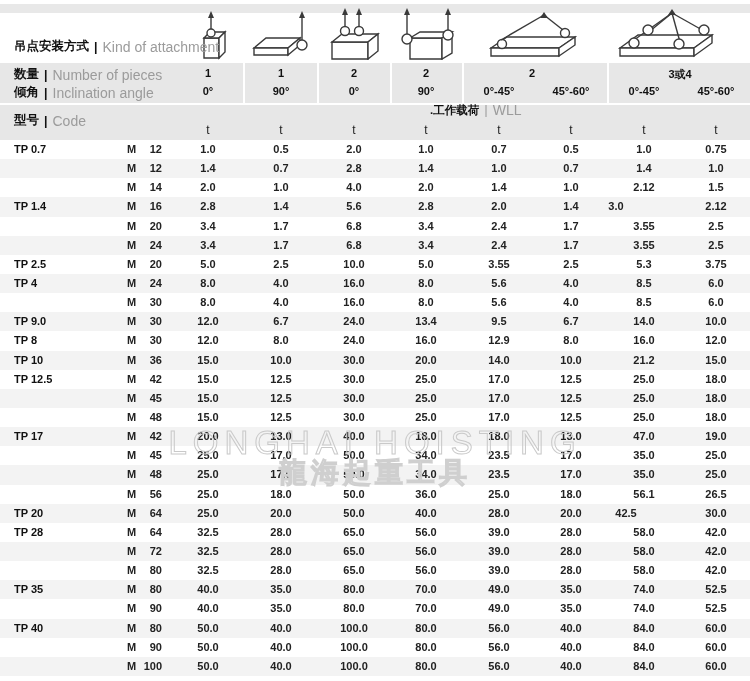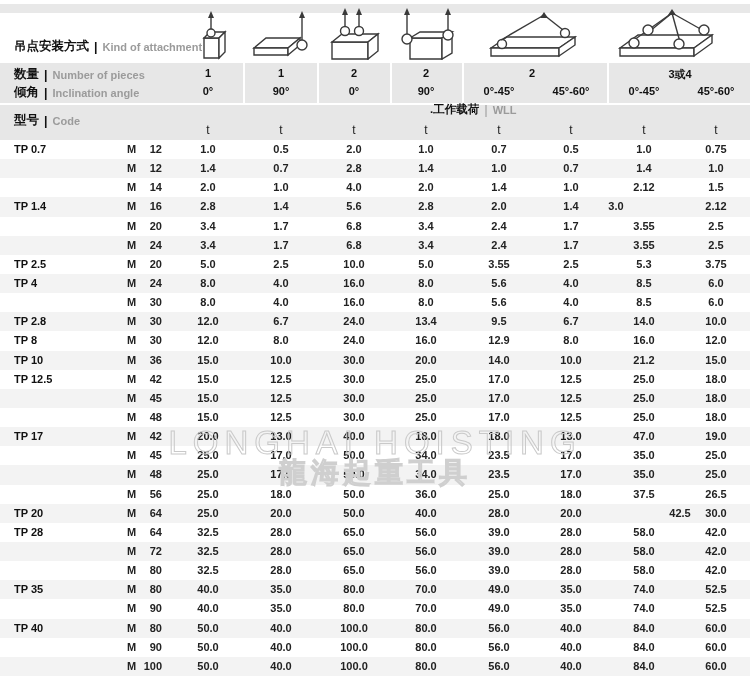--- a/index.html
+++ b/index.html
@@ -9,21 +9,21 @@
   
   #top-strip{left:0;top:4px;width:750px;height:9px;background:#e8e8e8;}
   
   #header-band{left:0;top:63px;width:750px;height:77px;background:#e7e7e7;}
   .band-sep-v{position:absolute;top:0;width:2px;height:40px;background:#fff;}
   #band-sep-h{position:absolute;left:0;top:40px;width:750px;height:2px;background:#fff;}
   
   .lblrow{display:flex;align-items:center;gap:4px;white-space:nowrap;}
   .zh{font-weight:bold;font-size:12.5px;color:#111;}
   .pipe{font-weight:bold;font-size:12.5px;color:#111;margin:0 1px;}
-  .en{font-weight:bold;font-size:11px;color:#9b9b9b;}
+  .en{font-weight:normal;font-size:14px;color:#9b9b9b;}
   .pipe-gray{font-weight:bold;color:#b5b5b5;}
   
   .hcell{position:absolute;transform:translateX(-50%);font-weight:bold;font-size:11px;
          color:#111;white-space:nowrap;text-align:center;}
   .unit{font-weight:normal;font-size:12px;color:#222;}
   
   .row{position:absolute;left:0;width:750px;height:19.1428px;line-height:19.1428px;
        font-size:11px;font-weight:bold;color:#222;}
   .row.alt{background:#f3f3f3;}
   .code{position:absolute;left:14px;font-weight:bold;font-size:11px;color:#111;}
@@ -294,21 +294,21 @@
         <span class="val" style="left: 208px;">8.0</span>
         <span class="val" style="left: 281px;">4.0</span>
         <span class="val" style="left: 354px;">16.0</span>
         <span class="val" style="left: 426px;">8.0</span>
         <span class="val" style="left: 499px;">5.6</span>
         <span class="val" style="left: 571px;">4.0</span>
         <span class="val" style="left: 644px;">8.5</span>
         <span class="val" style="left: 716px;">6.0</span>
       </div>
       <div class="row alt" style="top: 312.285px;">
-        <span class="code">TP 2.8</span>
+        <span class="code">TP 9.0</span>
         <span class="mlab">M</span>
         <span class="msize">30</span>
         <span class="val" style="left: 208px;">12.0</span>
         <span class="val" style="left: 281px;">6.7</span>
         <span class="val" style="left: 354px;">24.0</span>
         <span class="val" style="left: 426px;">13.4</span>
         <span class="val" style="left: 499px;">9.5</span>
         <span class="val" style="left: 571px;">6.7</span>
         <span class="val" style="left: 644px;">14.0</span>
         <span class="val" style="left: 716px;">10.0</span>
@@ -415,34 +415,34 @@
       </div>
       <div class="row" style="top: 484.57px;">
         <span class="mlab">M</span>
         <span class="msize">56</span>
         <span class="val" style="left: 208px;">25.0</span>
         <span class="val" style="left: 281px;">18.0</span>
         <span class="val" style="left: 354px;">50.0</span>
         <span class="val" style="left: 426px;">36.0</span>
         <span class="val" style="left: 499px;">25.0</span>
         <span class="val" style="left: 571px;">18.0</span>
-        <span class="val" style="left: 644px;">37.5</span>
+        <span class="val" style="left: 644px;">56.1</span>
         <span class="val" style="left: 716px;">26.5</span>
       </div>
       <div class="row alt" style="top: 503.713px;">
         <span class="code">TP 20</span>
         <span class="mlab">M</span>
         <span class="msize">64</span>
         <span class="val" style="left: 208px;">25.0</span>
         <span class="val" style="left: 281px;">20.0</span>
         <span class="val" style="left: 354px;">50.0</span>
         <span class="val" style="left: 426px;">40.0</span>
         <span class="val" style="left: 499px;">28.0</span>
         <span class="val" style="left: 571px;">20.0</span>
-        <span class="val" style="left: 680px;">42.5</span>
+        <span class="val" style="left: 626px;">42.5</span>
         <span class="val" style="left: 716px;">30.0</span>
       </div>
       <div class="row" style="top: 522.856px;">
         <span class="code">TP 28</span>
         <span class="mlab">M</span>
         <span class="msize">64</span>
         <span class="val" style="left: 208px;">32.5</span>
         <span class="val" style="left: 281px;">28.0</span>
         <span class="val" style="left: 354px;">65.0</span>
         <span class="val" style="left: 426px;">56.0</span>

